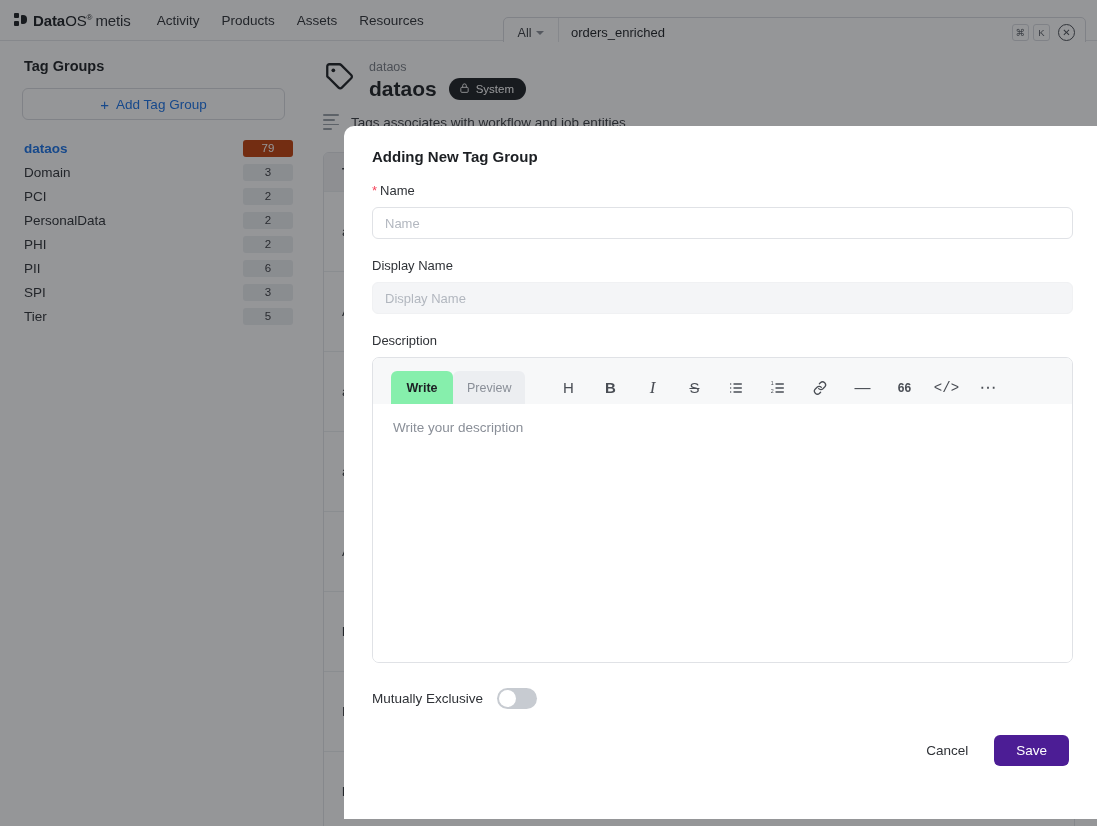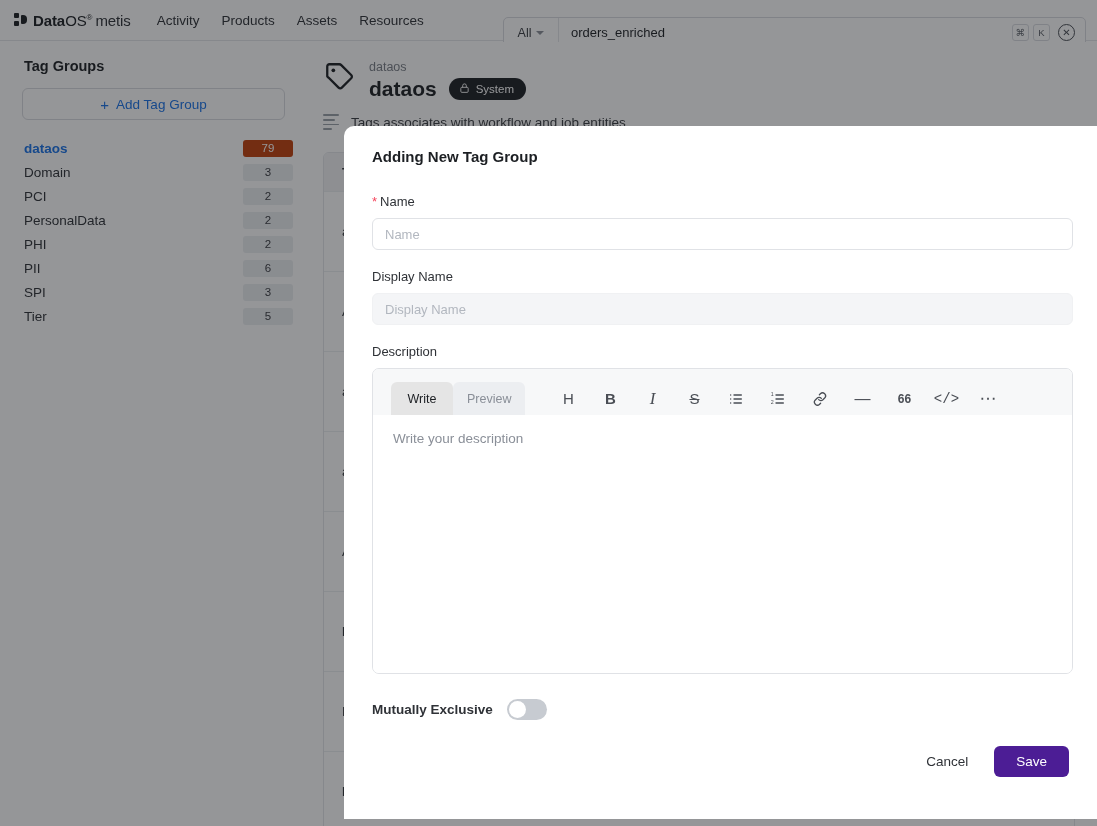--- a/index.html
+++ b/index.html
@@ -118,57 +118,57 @@
            font-size: 13px; font-weight: 700; color: #2f3237; }
   .trow { height: 80px; border-top: 1px solid #eceef1; display: flex; align-items: center;
           padding: 0 18px; font-size: 13.5px; color: #2f3237; }
 
   
   .overlay { position: absolute; inset: 0; background: rgba(20,22,26,0.45); }
   .modal {
     position: absolute; left: 344px; top: 126px; width: 753px; height: 693px;
     background: #fff; border-radius: 10px 0 0 0; padding: 22px 28px 0 28px;
   }
-  .modal-title { font-size: 15px; font-weight: 700; color: #1c1f23; margin-bottom: 29px; }
+  .modal-title { font-size: 15px; font-weight: 700; color: #1c1f23; margin-bottom: 18px; }
   .field-label { font-size: 13px; color: #2f3237; margin-bottom: 9px; display: block; }
   .req { color: #f5455c; margin-right: 3px; }
   .input {
     width: 701px; height: 32px; border-radius: 6px; border: 1px solid #e0e2e6;
     background: #fff; font-size: 13px; color: #1c1f23; padding: 0 12px;
     outline: none; font-family: "Liberation Sans", sans-serif; display: block;
   }
   .input::placeholder { color: #b2b7bf; }
   .input.filled { background: #f4f5f7; border-color: #f0f1f3; }
   .spacer-22 { height: 19px; }
 
   .editor { width: 701px; border: 1px solid #e0e2e6; border-radius: 7px; overflow: hidden; }
   .etoolbar { height: 46px; background: #f7f8f9; display: flex; align-items: flex-end; padding-left: 18px; }
   .tabs { display: flex; align-items: flex-end; height: 100%; }
   .tab {
     height: 33px; min-width: 62px; padding: 0 14px; font-size: 12.5px;
     display: flex; align-items: center; justify-content: center; cursor: pointer;
     border-radius: 6px 6px 0 0; color: #8a8f98; background: #eceef1;
   }
-  .tab.active { background: #e5e5e5; color: #1c1f23; }
+  .tab.active { background: #86efac; color: #1c1f23; font-weight: bold; }
   .tools { display: flex; align-items: center; gap: 0px; margin-left: 22px; height: 33px; }
   .tool {
     width: 42px; height: 33px; display: flex; align-items: center; justify-content: center;
     cursor: pointer; color: #4a4e55; font-size: 15px;
   }
   .tool.bold { font-weight: 700; font-size: 15px; }
   .tool.ital { font-style: italic; font-family: "Liberation Serif", serif; font-size: 17px; }
   .tool.strike { text-decoration: line-through; font-size: 15px; }
   .tool.quote { font-size: 12px; font-weight: 700; }
   .tool.code { font-size: 14px; font-family: "Liberation Mono", monospace; }
   .tool.dots { font-size: 17px; letter-spacing: 1px; }
   .tool.hrule { font-size: 16px; }
   .ebody { height: 258px; background: #fff; padding: 14px 20px; }
   .ebody .ph { font-size: 13.5px; color: #8a8f98; }
 
-  .mutual { display: flex; align-items: center; gap: 14px; margin-top: 25px; font-weight: bold; }
+  .mutual { display: flex; align-items: center; gap: 14px; margin-top: 25px; }
   .mutual .ml { font-size: 13.5px; color: #2f3237; }
   .toggle { width: 40px; height: 21px; border-radius: 11px; background: #c7cbd1; position: relative; cursor: pointer; }
   .toggle .knob { position: absolute; left: 2px; top: 2px; width: 17px; height: 17px; border-radius: 50%; background: #fff; }
 
   .footer { display: flex; justify-content: flex-end; align-items: center; gap: 10px; margin-top: 26px; }
   .btn-cancel {
     height: 31px; padding: 0 16px; border: 0; background: transparent; cursor: pointer;
     font-size: 13.5px; color: #2f3237; font-family: "Liberation Sans", sans-serif;
   }
   .btn-save {

